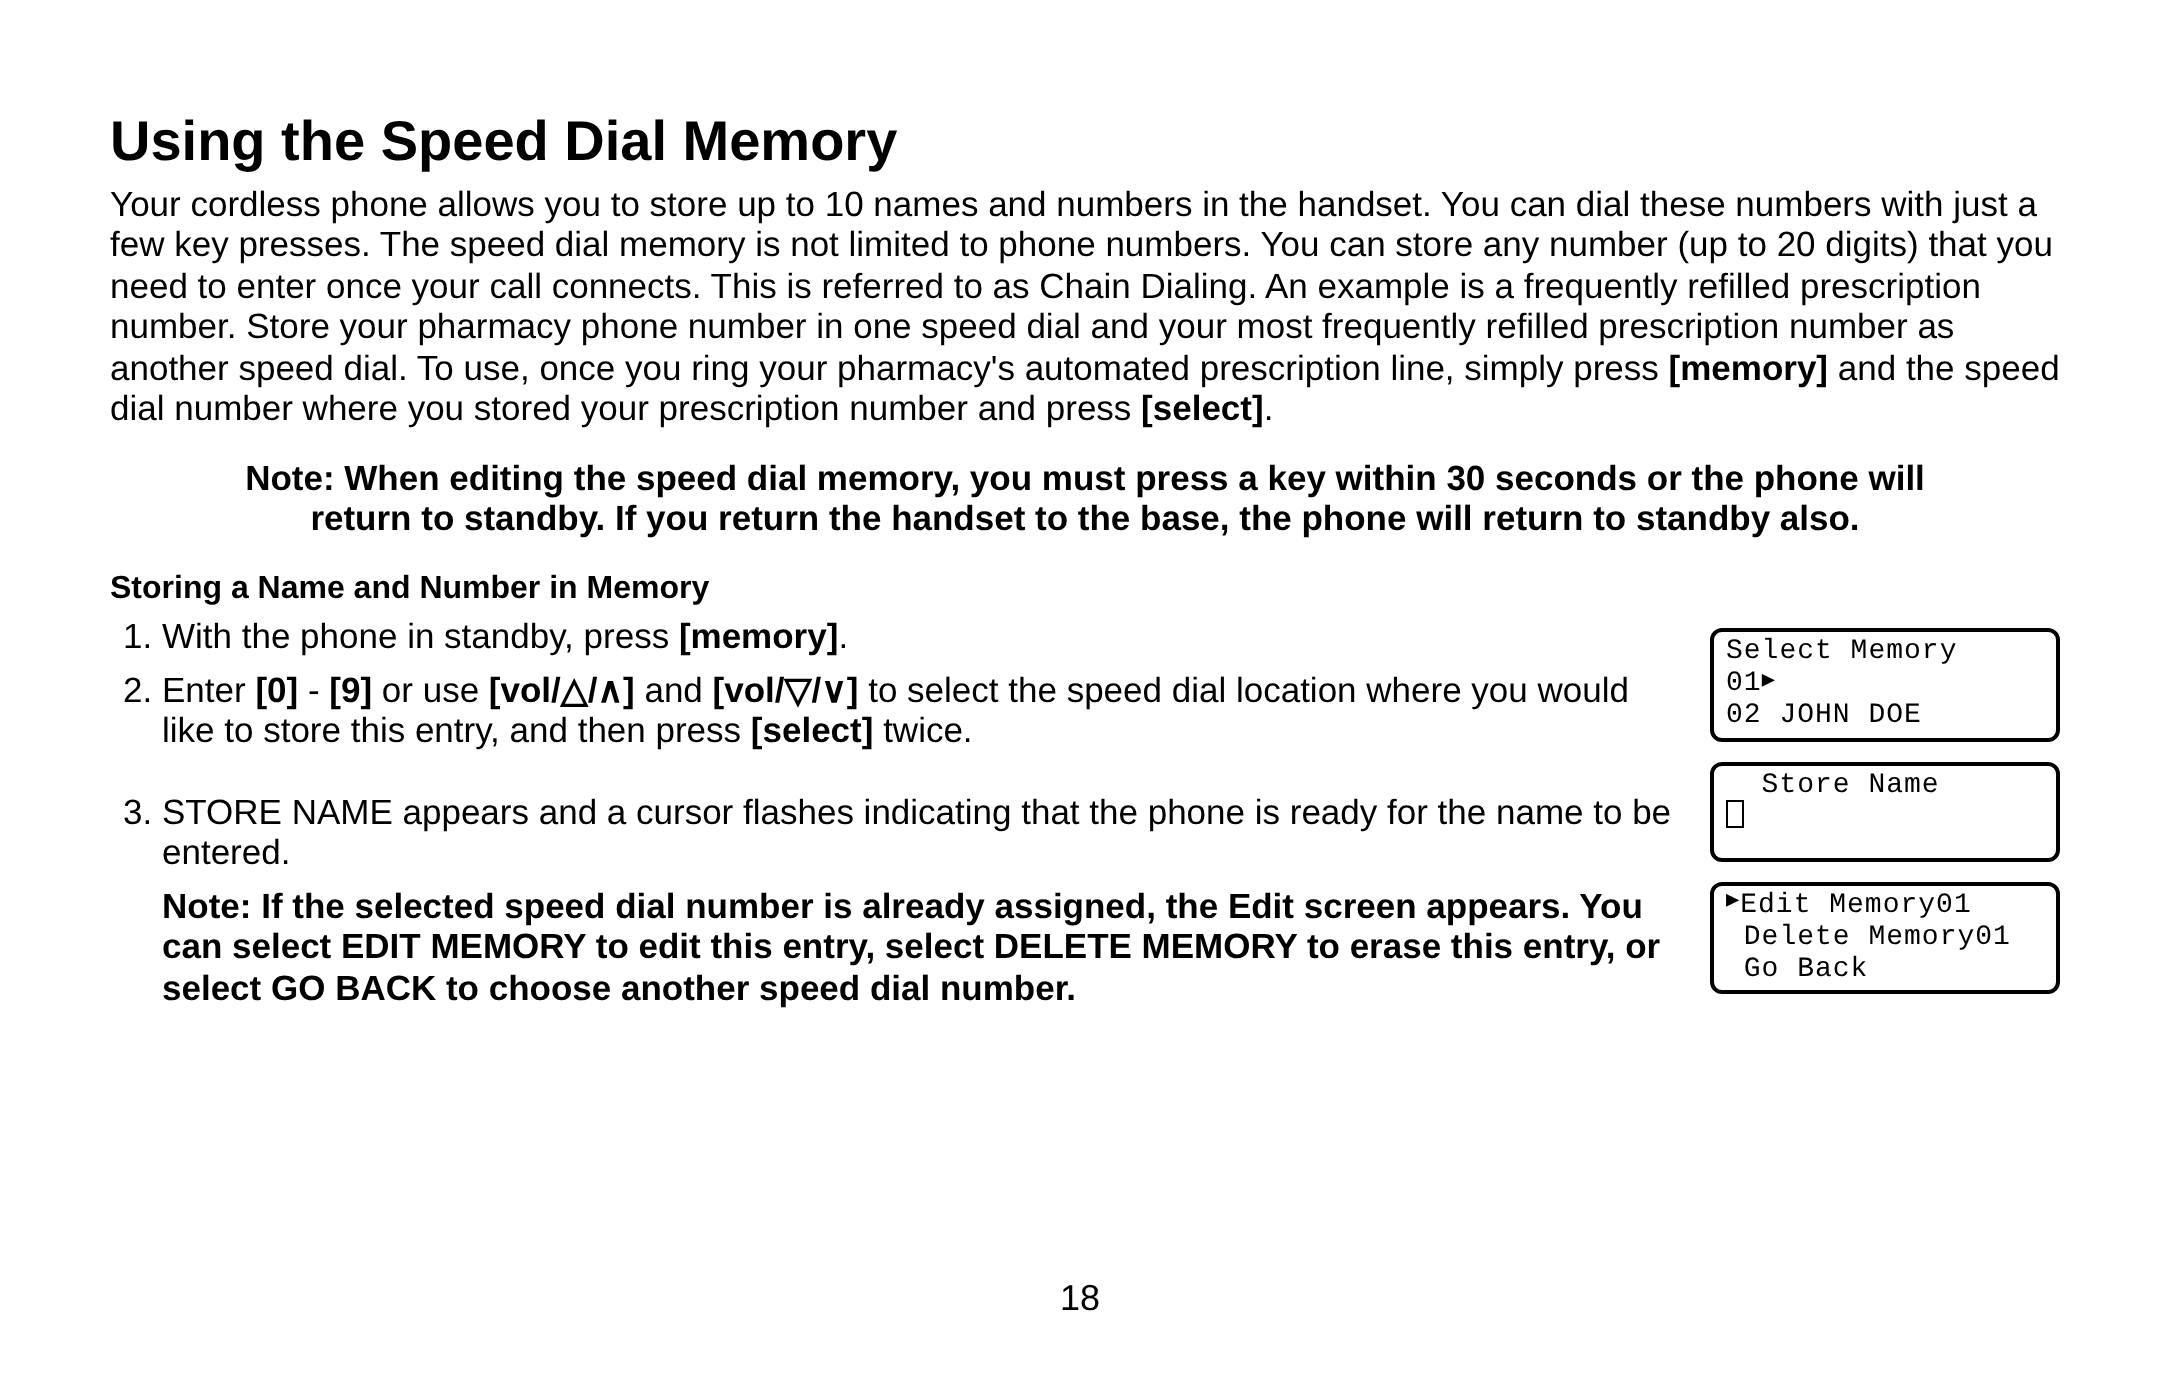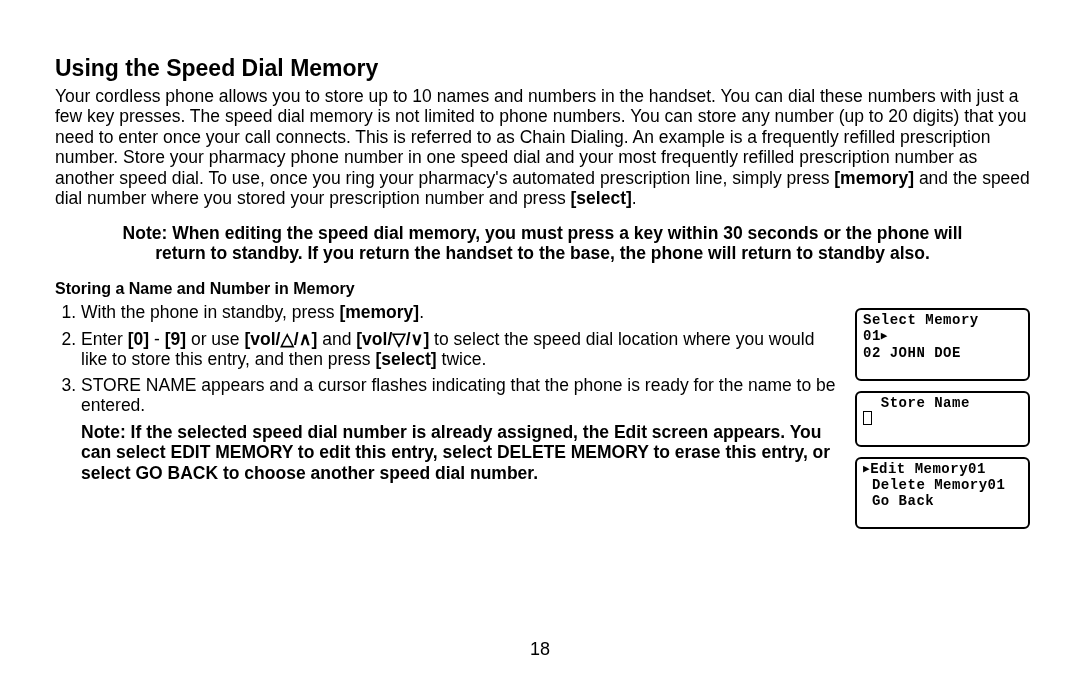--- a/index.html
+++ b/index.html
@@ -12,21 +12,21 @@
     line-height: 1.17;
   }
   .page {
     width: 1080px;
     height: 688px;
     position: relative;
     padding: 55px 50px 0 55px;
     box-sizing: border-box;
   }
   h1 {
-    font-size: 23px;
+    font-size: 28px;
     font-weight: bold;
     margin: 0 0 4px 0;
   }
   h2 {
     font-size: 16px;
     font-weight: bold;
     margin: 16px 0 4px 0;
   }
   .intro {
     margin: 0 0 14px 0;
@@ -60,30 +60,29 @@
   .screens {
     flex: 0 0 175px;
     display: flex;
     flex-direction: column;
     gap: 10px;
     padding-top: 6px;
   }
   .lcd {
     border: 2px solid #000;
     border-radius: 6px;
-    padding: 2px 6px 18px 6px;
+    padding: 2px 6px 2px 6px;
     font-family: "Courier New", monospace;
     font-size: 14px;
     line-height: 1.15;
     letter-spacing: 0.5px;
     white-space: pre;
     min-height: 50px;
     box-sizing: border-box;
     position: relative;
-    font-weight: bold;
   }
   .lcd .cursor {
     display: inline-block;
     width: 7px;
     height: 12px;
     border: 1px solid #000;
     vertical-align: middle;
     margin-top: -2px;
   }
   .page-num {
@@ -111,21 +110,21 @@
   <p class="note-center">Note: When editing the speed dial memory, you must press a key within 30 seconds or the phone will return to standby. If you return the handset to the base, the phone will return to standby also.</p>
 
   <h2>Storing a Name and Number in Memory</h2>
 
   <div class="two-col">
     <div class="text-col">
       <ol>
         <li>
           <span>With the phone in standby, press </span><span class="b">[memory]</span><span>.</span>
         </li>
-        <li style="margin-bottom:5px;">
+        <li style="margin-bottom:20px;">
           <span>Enter </span><span class="b">[0]</span><span> - </span><span class="b">[9]</span><span> or use </span><span class="b">[vol/△/∧]</span><span> and </span><span class="b">[vol/▽/∨]</span><span> to select the speed dial location where you would like to store this entry, and then press </span><span class="b">[select]</span><span> twice.</span>
         </li>
         <li>STORE NAME appears and a cursor flashes indicating that the phone is ready for the name to be entered.</li>
       </ol>
       <p class="sub-note">Note: If the selected speed dial number is already assigned, the Edit screen appears. You can select EDIT MEMORY to edit this entry, select DELETE MEMORY to erase this entry, or select GO BACK to choose another speed dial number.</p>
     </div>
 
     <div class="screens">
       <div class="lcd"><span>Select Memory</span>
 <span>01</span><span class="tri2">▶</span>

